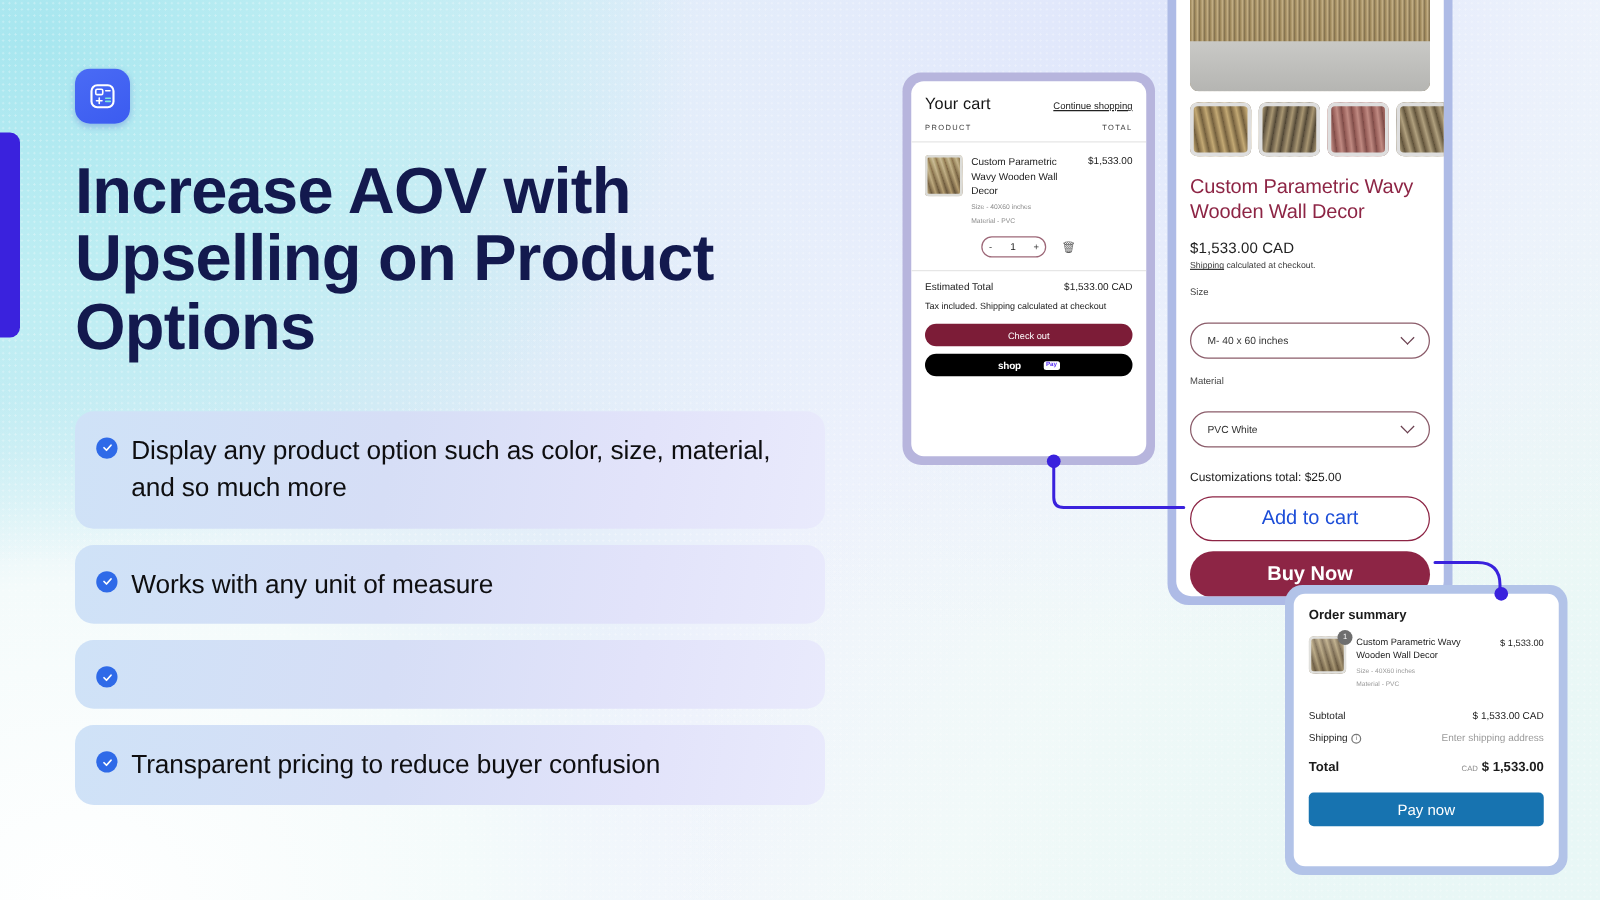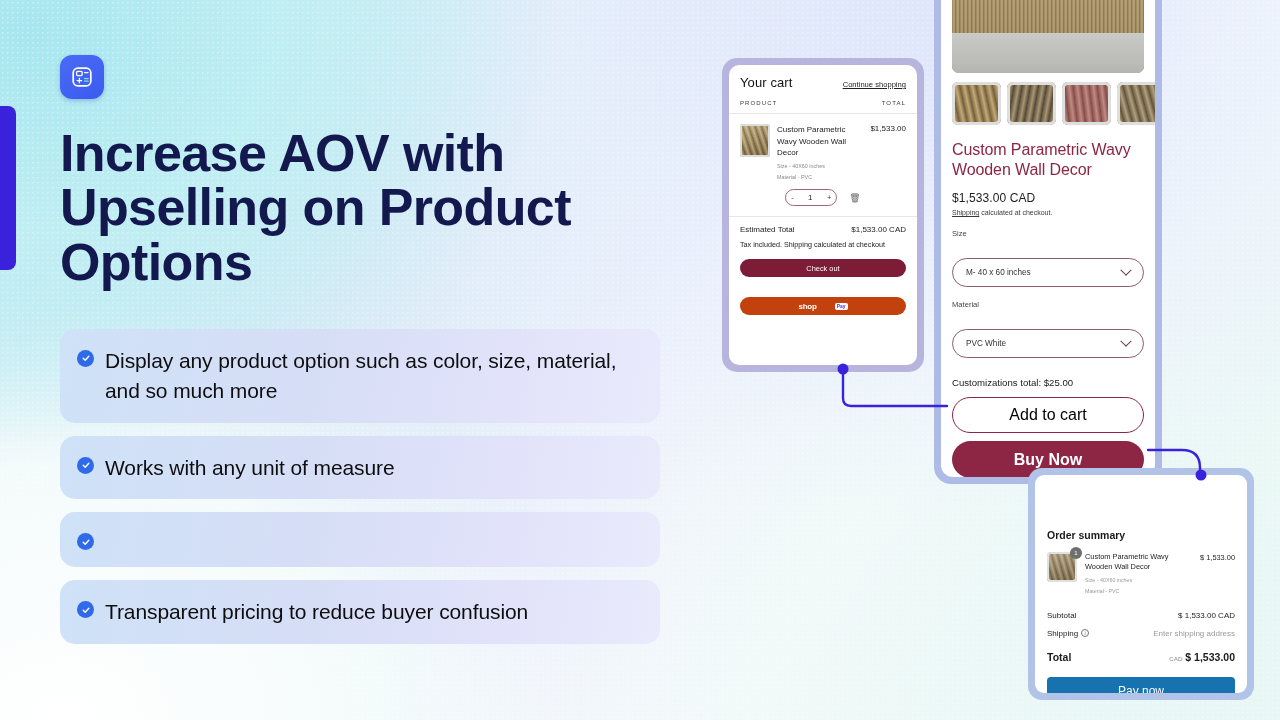--- a/index.html
+++ b/index.html
@@ -127,21 +127,21 @@
   #trash{ font-size:9px; color:#5d5d5d; }
   #cart-sum{ border-top:1px solid #e6e6e6; padding:8px 11px 0; }
   #est-row{ display:flex; justify-content:space-between; font-size:8px; color:#1b1b1b; }
   #tax-note{ font-size:7.2px; color:#1b1b1b; line-height:1.45; margin-top:6px; }
   .cart-btn{
     margin:0 11px; height:18px; border-radius:9px;
     display:flex; align-items:center; justify-content:center;
     font-size:7.4px; color:#fff;
   }
   #btn-checkout{ background:#7c1c37; margin-top:9px; }
-  #btn-shoppay{ background:#c2410c; margin-top:20px; display:flex; gap:18px; align-items:center; }
+  #btn-shoppay{ background:#000000; margin-top:6px; display:flex; gap:18px; align-items:center; }
   #shoppay-tag{
     background:#fff; color:#5a31f4; font-size:5px; font-weight:bold;
     border-radius:2px; padding:0 2px; line-height:1.5;
   }
   #shop-word{ font-size:8px; font-weight:bold; letter-spacing:-.2px; }
 
   
   #prod-frame{
     position:absolute; left:934px; top:-96px; width:228px; height:580px;
     background:#aebbe6; border-radius:17px; padding:7px;
@@ -185,41 +185,41 @@
   .opt-select{
     margin-top:20px; height:29px; border:1px solid #8b5c6a; border-radius:15px;
     display:flex; align-items:center; justify-content:space-between;
     padding:0 13px; font-size:8.2px; color:#333;
   }
   .chev{ width:8px; height:8px; border-right:1.2px solid #6b4150; border-bottom:1.2px solid #6b4150;
          transform:rotate(45deg) translate(-2px,-2px); }
   #cust-total{ margin-top:19px; font-size:9.6px; color:#1a1a1a; }
   #btn-addcart{
     margin-top:9px; height:36px; border-radius:18px;
-    border:1.3px solid #8d2545; background:#fff; color:#000000;
+    border:1.3px solid #8d2545; background:#fff; color:#1d4ed8;
     display:flex; align-items:center; justify-content:center;
     font-size:16px;
   }
   #btn-buynow{
     margin-top:8px; height:37px; border-radius:19px;
     background:#8d2545; color:#fff;
     display:flex; align-items:center; justify-content:center;
     font-size:16px; font-weight:bold;
   }
 
   
   #order-frame{
     position:absolute; left:1028px; top:468px; width:226px; height:232px;
     background:#b2c3e8; border-radius:14px; padding:7px;
   }
   #order-card{
     width:100%;height:100%;background:#fff;border-radius:9px;
     padding:11px 12px 12px; overflow:hidden;
   }
-  #order-title{ font-size:10.5px; font-weight:bold; color:#1a1a1a;margin-top:43px; }
+  #order-title{ font-size:10.5px; font-weight:bold; color:#1a1a1a; }
   #order-line{ display:flex; gap:8px; margin-top:11px; align-items:flex-start; }
   .othumb{
     position:relative; width:30px;height:30px;border-radius:4px;flex:0 0 auto;
     background:
       linear-gradient(170deg, rgba(255,255,255,.25), rgba(0,0,0,.18)),
       repeating-linear-gradient(74deg,#7a6647 0px,#bda87c 3px,#6d5a3c 6px);
     box-shadow:inset 0 0 0 2px #e0e0dd;
   }
   .obadge{
     position:absolute; right:-5px; top:-5px; width:12px;height:12px;border-radius:50%;

